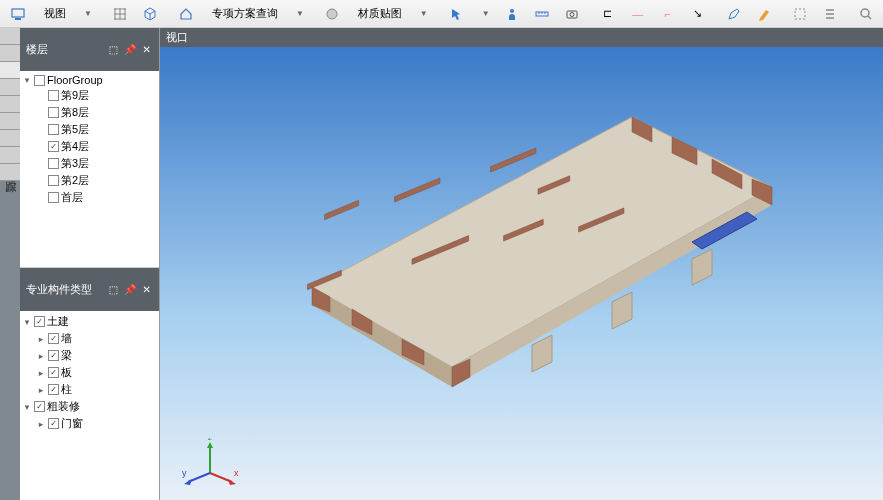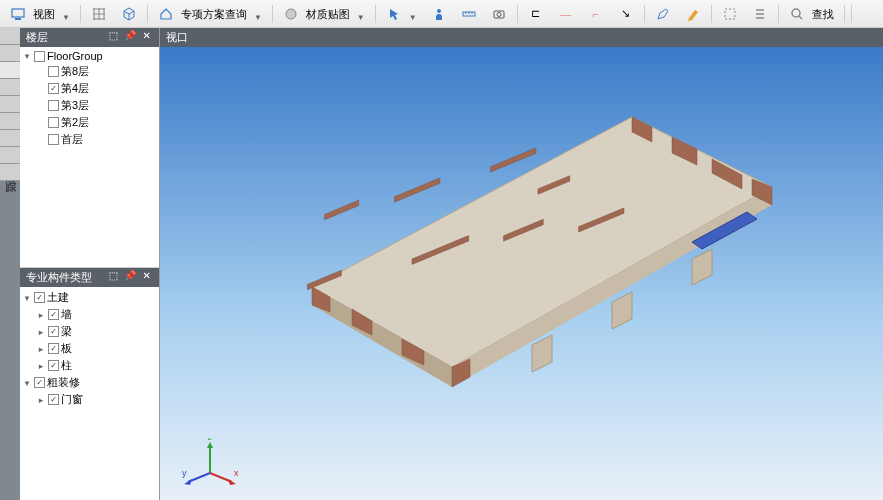--- a/index.html
+++ b/index.html
@@ -1,31 +1,31 @@
 <!DOCTYPE html>
 <html><head>
   <meta charset="utf-8">
   <style>
     * { margin: 0; padding: 0; box-sizing: border-box; font-family: "Microsoft YaHei", Arial, sans-serif; }
     body { width: 883px; height: 500px; overflow: hidden; background: #f0f0f0; position: relative; }
     
     .toolbar { height: 28px; background: linear-gradient(#f8f8f8, #e8e8e8); border-bottom: 1px solid #ccc; display: flex; align-items: center; padding: 0 4px; gap: 2px; font-size: 11px; }
-    .tb-btn { display: flex; align-items: flex-end; gap: 7px; padding: 2px 6px; border-radius: 2px; cursor: pointer; white-space: nowrap; }
+    .tb-btn { display: flex; align-items: center; gap: 18px; padding: 2px 6px; border-radius: 2px; cursor: pointer; white-space: nowrap; }
     .tb-sep { width: 1px; height: 18px; background: #ccc; margin: 0 2px; }
     .tb-icon { width: 16px; height: 16px; display: inline-flex; align-items: center; justify-content: center; }
     .tb-dd { font-size: 8px; color: #666; }
     
     .main-area { display: flex; height: 472px; }
     
     .left-tabs { width: 20px; background: #808890; display: flex; flex-direction: column; }
     .left-tab { writing-mode: vertical-rl; padding: 8px 2px; font-size: 11px; color: #333; cursor: pointer; border-bottom: 1px solid #999; background: #d0d0d0; }
     .left-tab.active { background: #e8e8e8; }
     
     .panels { width: 140px; background: #fff; border-right: 1px solid #999; display: flex; flex-direction: column; }
-    .panel-header { background: #5a6068; color: #fff; font-size: 11px; padding: 2px 6px; display: flex; align-items: flex-start; justify-content: space-between; }
+    .panel-header { background: #5a6068; color: #fff; font-size: 11px; padding: 14px 6px; display: flex; align-items: center; justify-content: space-between; }
     .panel-ctrls { display: flex; gap: 2px; font-size: 10px; }
     .panel-ctrl { cursor: pointer; padding: 0 2px; }
     .panel-body { flex: 1; overflow: auto; font-size: 11px; padding: 2px; }
     .tree-item { display: flex; align-items: center; padding: 1px 0; gap: 2px; cursor: pointer; }
     .tree-toggle { width: 10px; font-size: 9px; color: #666; text-align: center; }
     .tree-check { width: 11px; height: 11px; border: 1px solid #888; display: inline-flex; align-items: center; justify-content: center; font-size: 8px; color: #333; }
     .tree-label { flex: 1; }
     .indent-1 { padding-left: 14px; }
     
     .viewport { flex: 1; position: relative; display: flex; flex-direction: column; }
@@ -206,21 +206,31 @@
       <div class="panel-body">
         <div class="tree-item">
           <span class="tree-toggle">▾</span>
           <span class="tree-check"></span>
           <span class="tree-label">FloorGroup</span>
         </div>
         <div id="floor-items">
             <div class="tree-item indent-1">
               <span class="tree-toggle"></span>
               <span class="tree-check"></span>
+              <span class="tree-label">第9层</span>
+            </div>
+            <div class="tree-item indent-1">
+              <span class="tree-toggle"></span>
+              <span class="tree-check"></span>
               <span class="tree-label">第8层</span>
+            </div>
+            <div class="tree-item indent-1">
+              <span class="tree-toggle"></span>
+              <span class="tree-check"></span>
+              <span class="tree-label">第5层</span>
             </div>
             <div class="tree-item indent-1">
               <span class="tree-toggle"></span>
               <span class="tree-check">✓</span>
               <span class="tree-label">第4层</span>
             </div>
             <div class="tree-item indent-1">
               <span class="tree-toggle"></span>
               <span class="tree-check"></span>
               <span class="tree-label">第3层</span>

